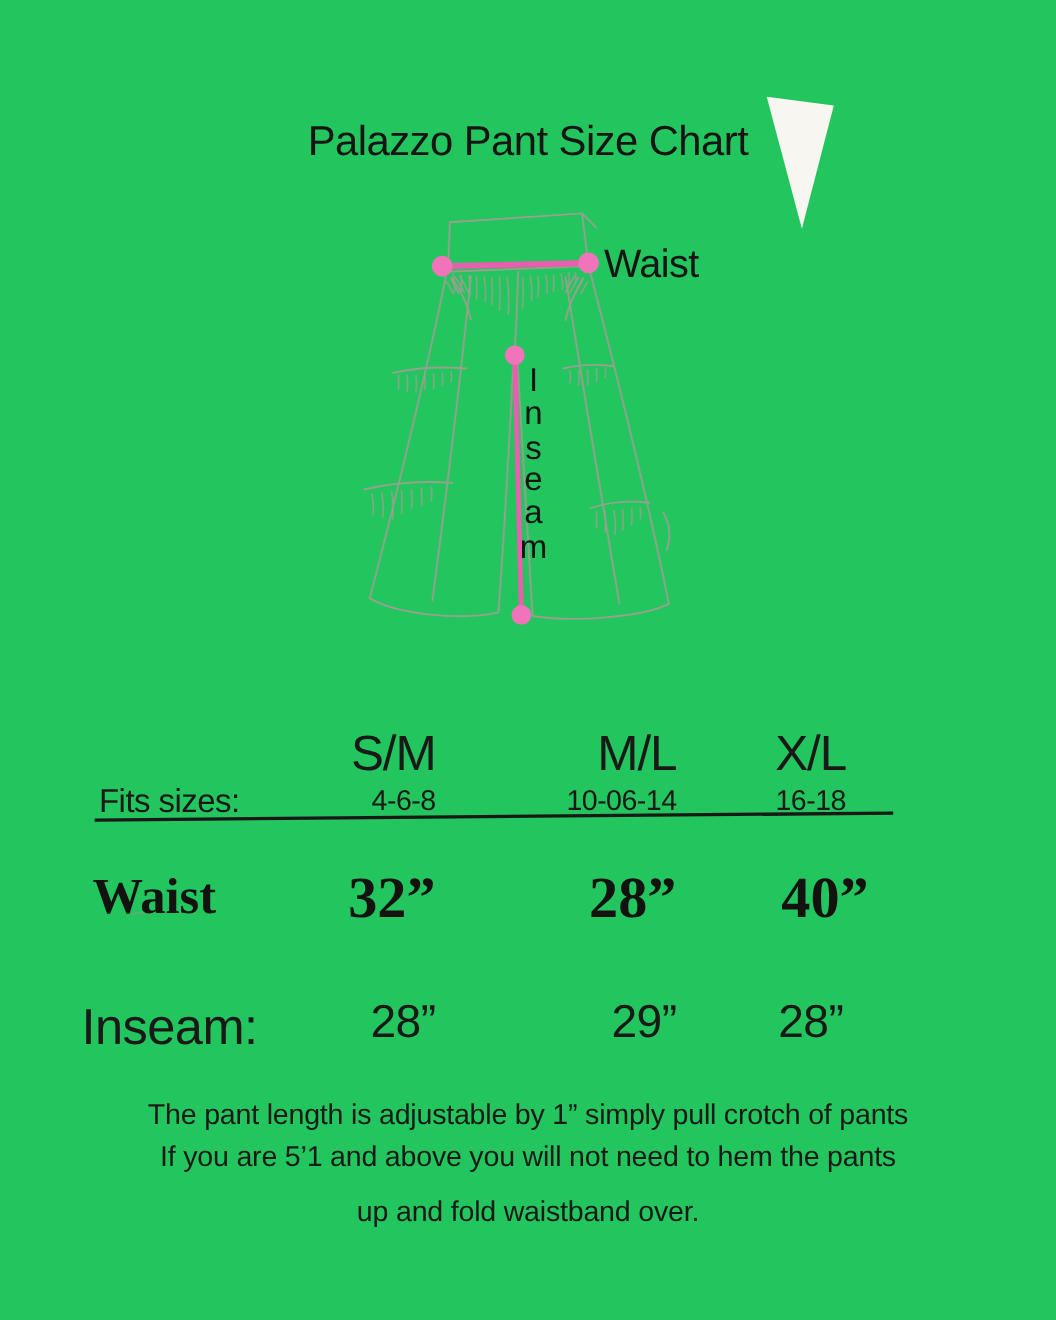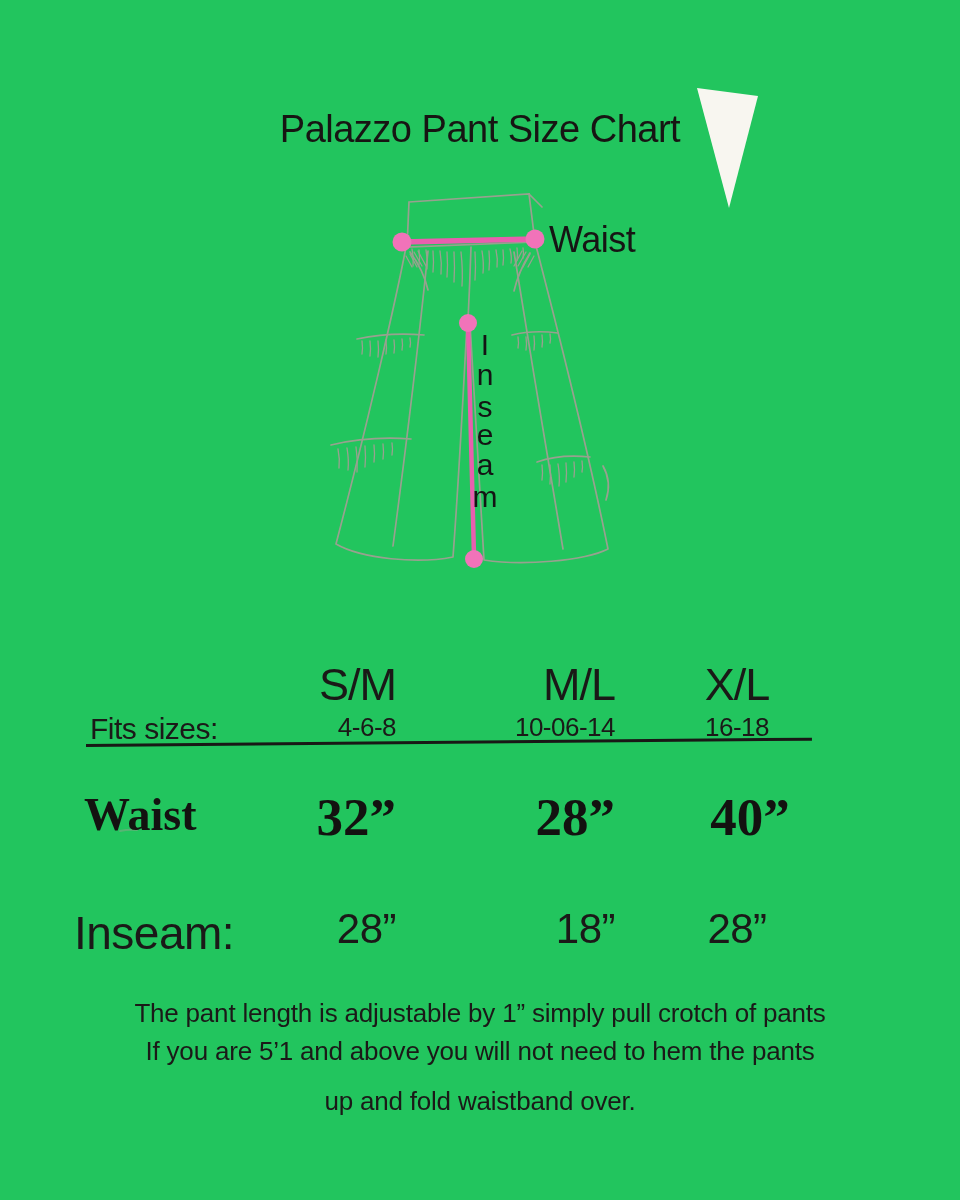--- a/index.html
+++ b/index.html
@@ -141,20 +141,20 @@
 
   <div class="abs rule"></div>
 
   <div class="abs serifrow waist-label">Waist</div>
   <div class="abs serifrow waistv c1">32”</div>
   <div class="abs serifrow waistv c2">28”</div>
   <div class="abs serifrow waistv c3">40”</div>
 
   <div class="abs inseam-label">Inseam:</div>
   <div class="abs inseamv c1">28”</div>
-  <div class="abs inseamv c2">18”</div>
+  <div class="abs inseamv c2">29”</div>
   <div class="abs inseamv c3">28”</div>
 
   <div class="abs note n1">If you are 5’1 and above you will not need to hem the pants</div>
   <div class="abs note n2">The pant length is adjustable by 1” simply pull crotch of pants</div>
   <div class="abs note n3">up and fold waistband over.</div>
 
 </div>
 
 </body></html>

